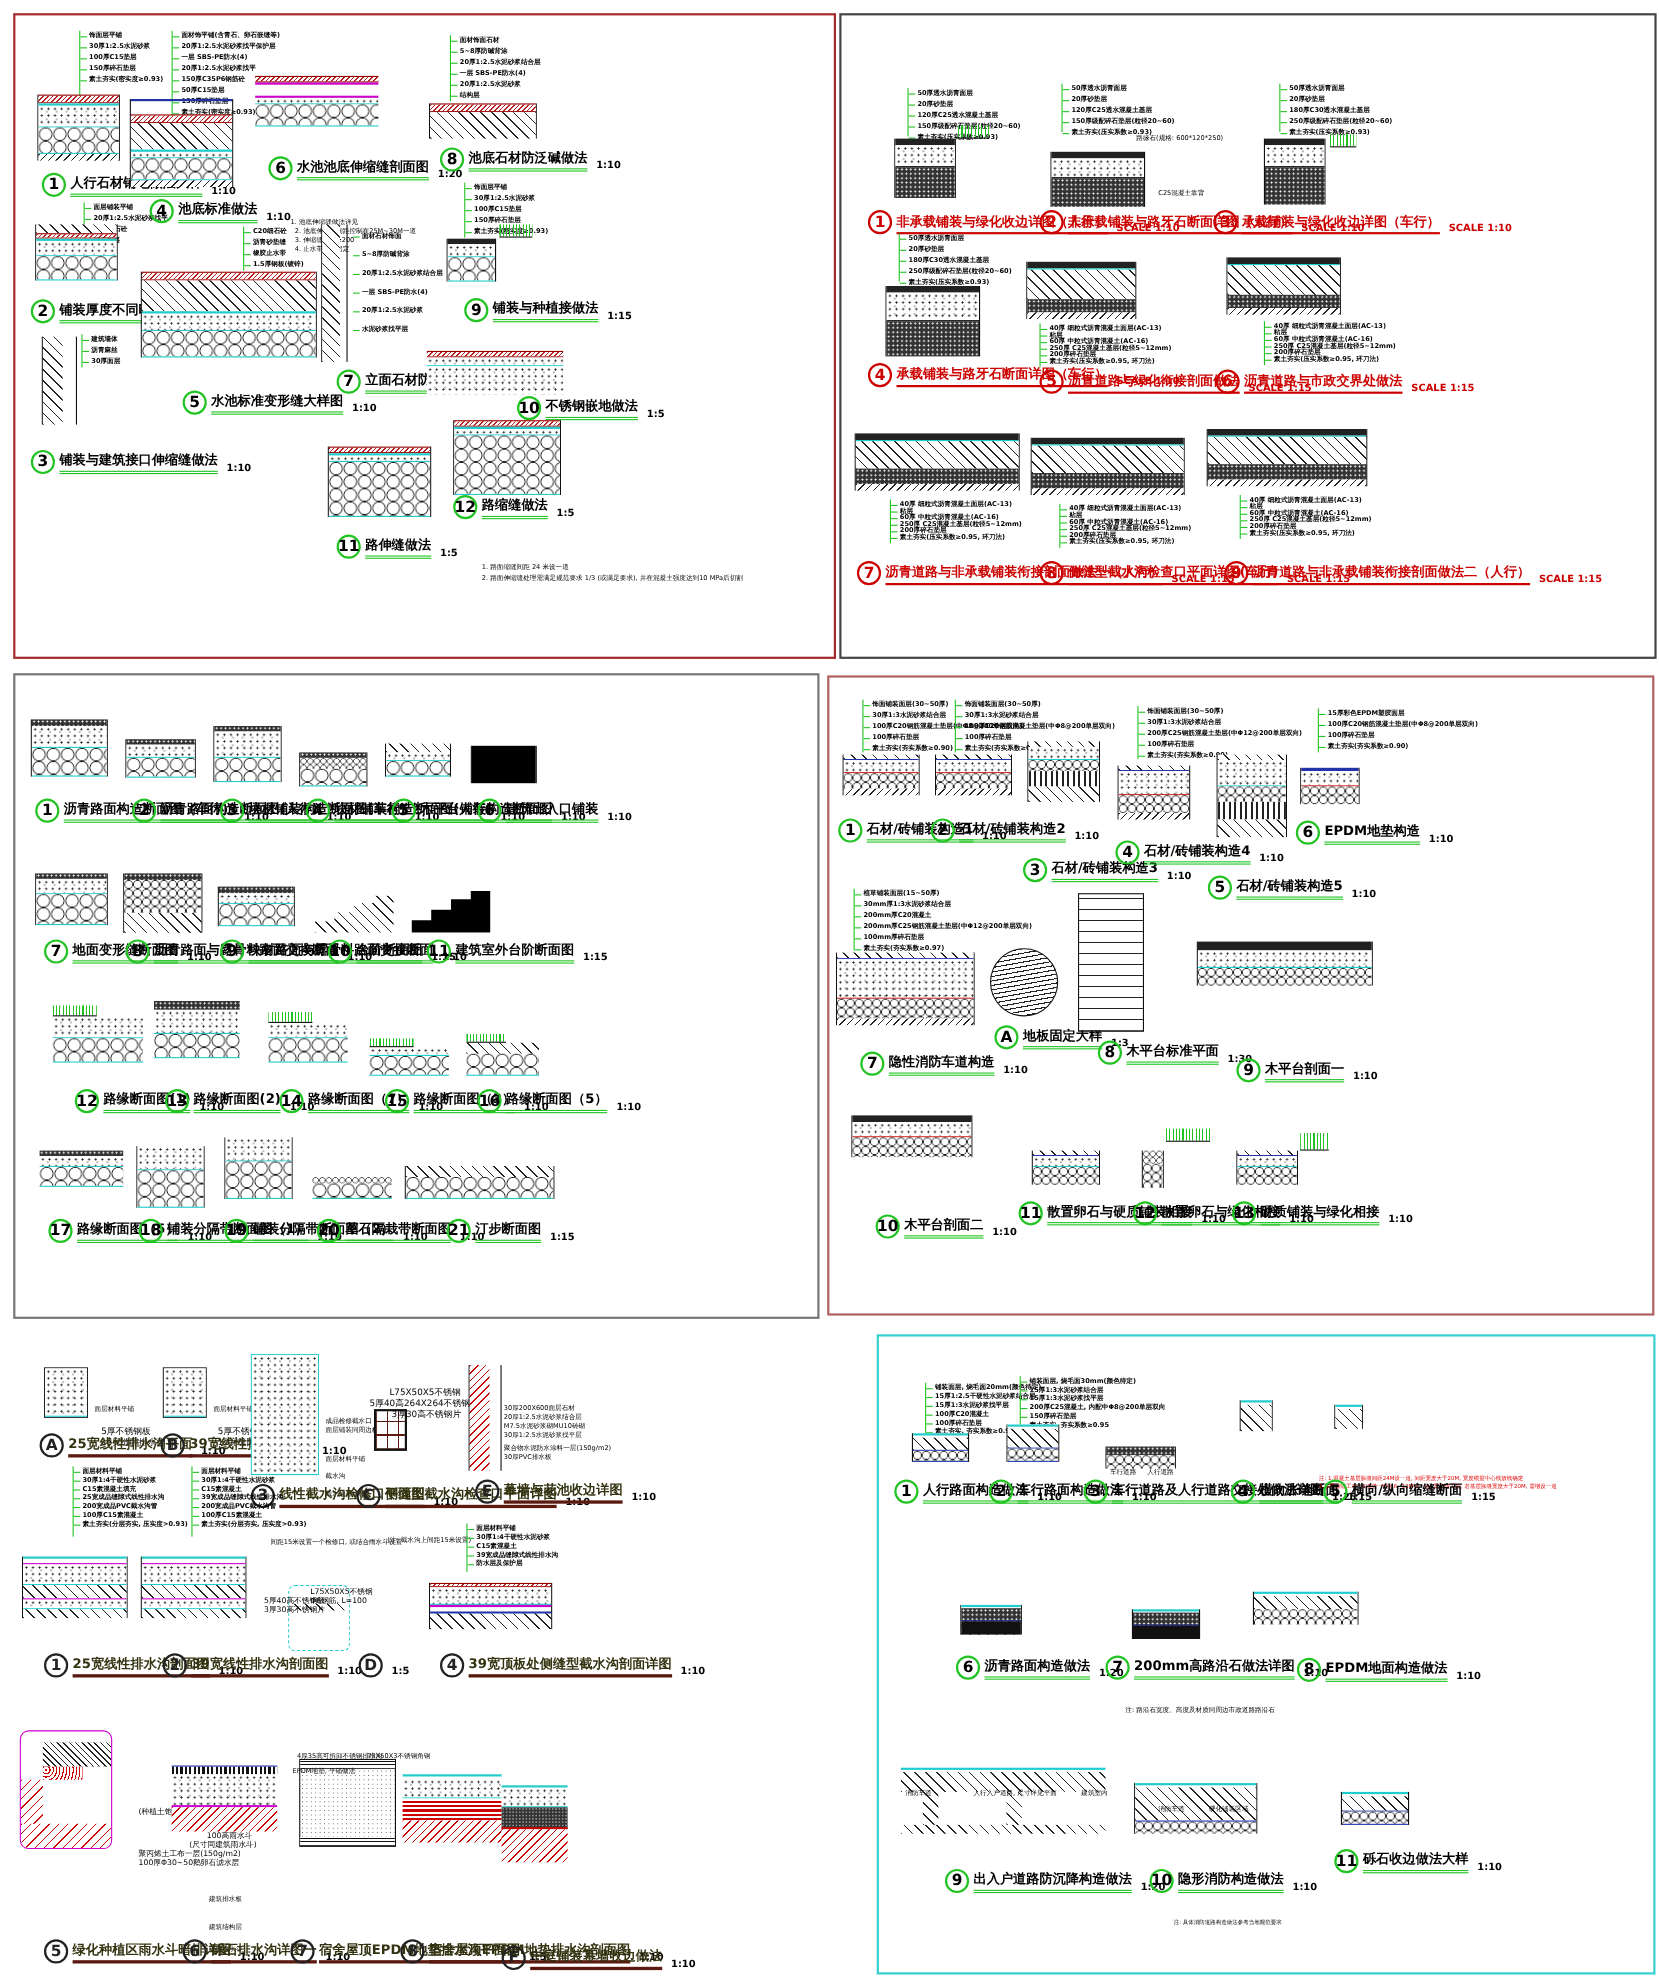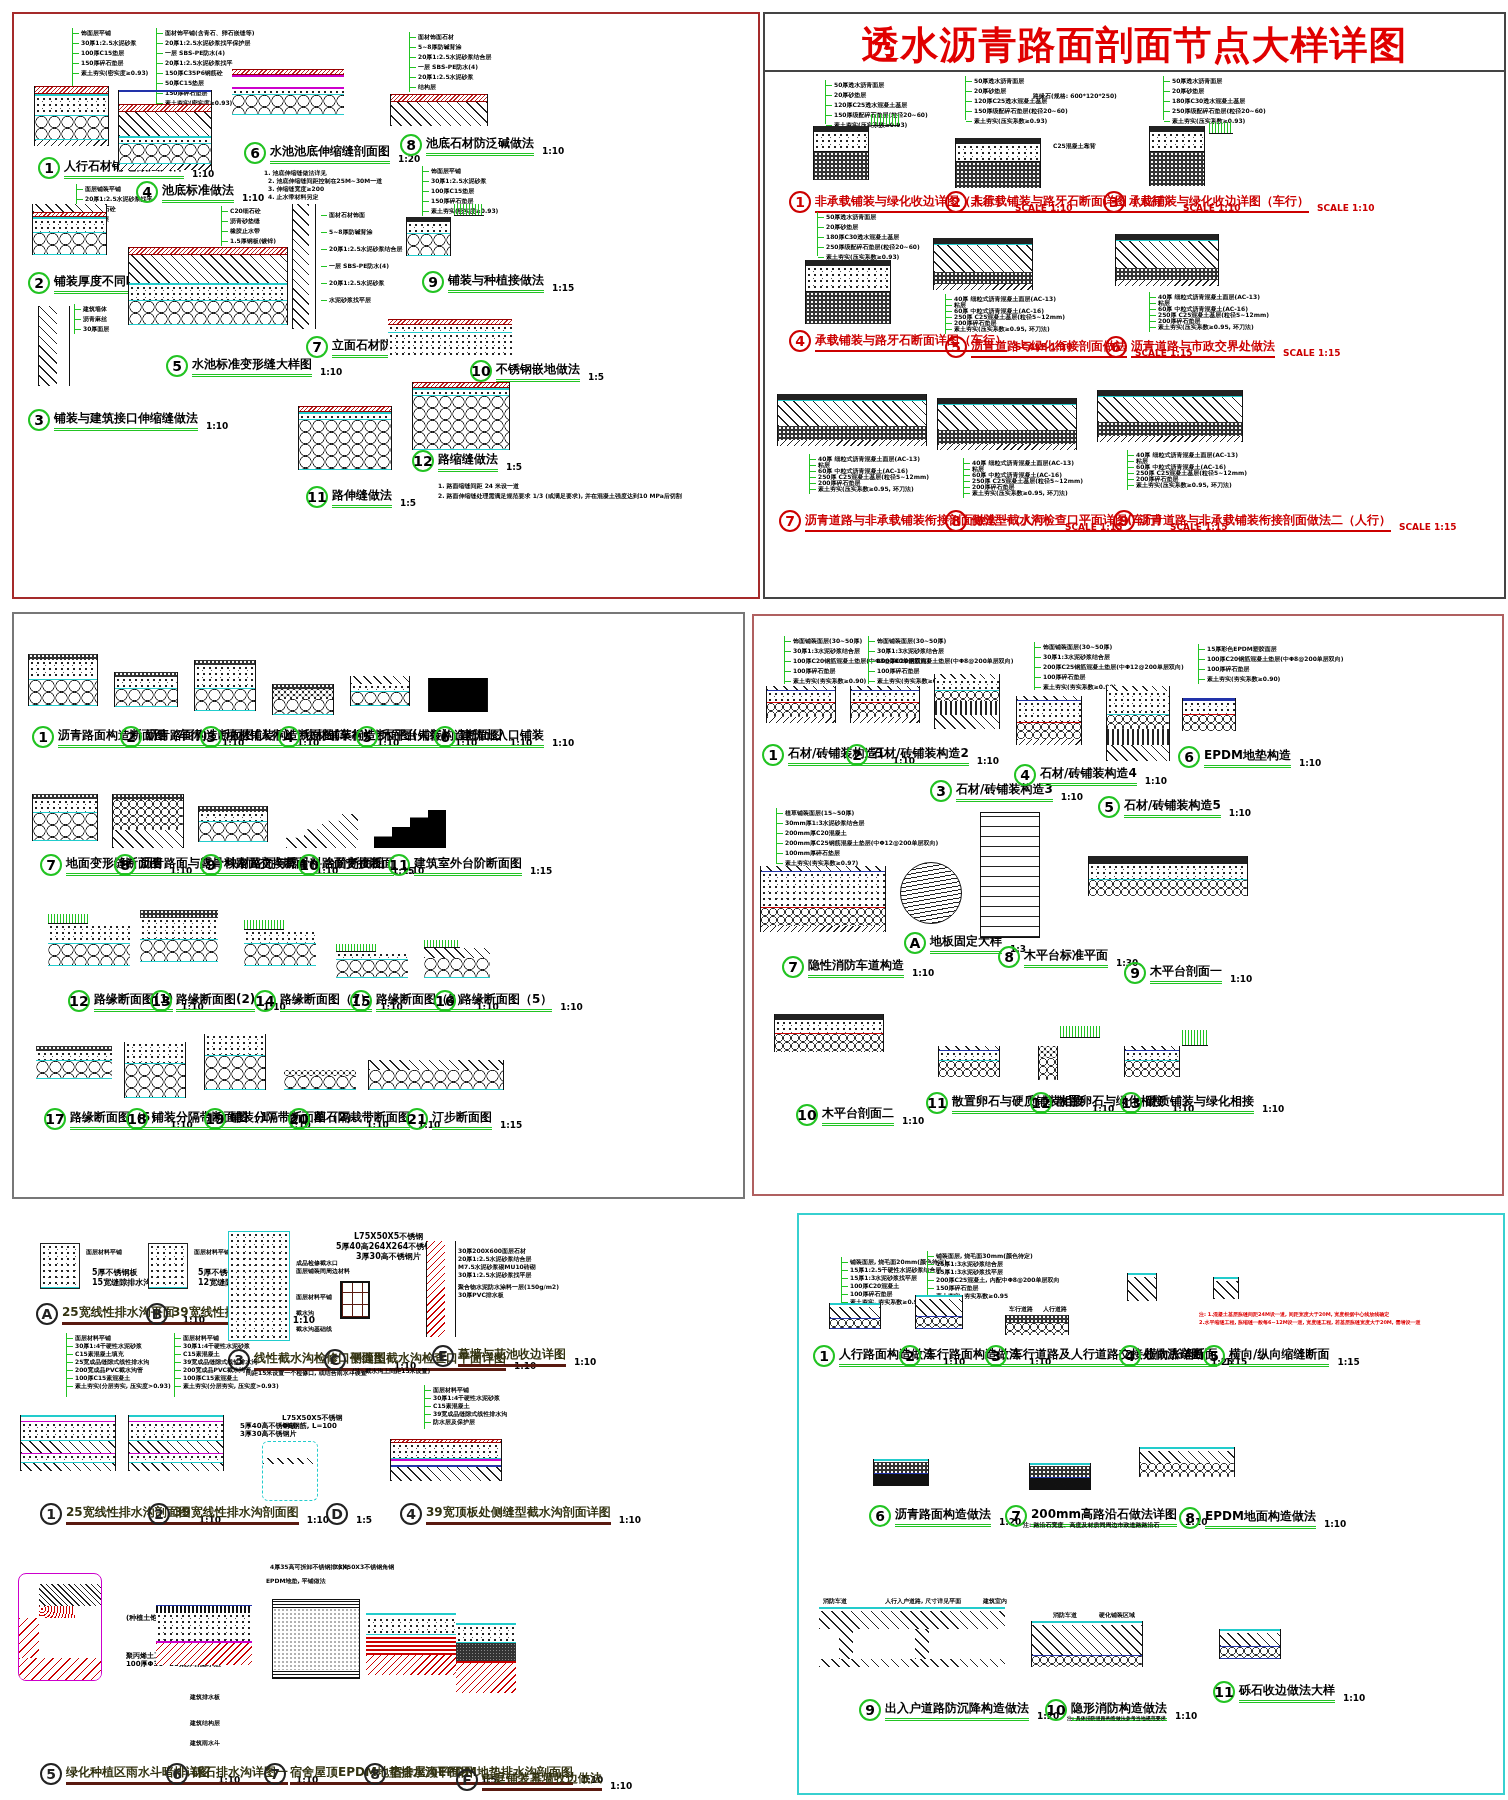--- a/index.html
+++ b/index.html
@@ -61,21 +61,21 @@
   
   .leader { position: absolute; border-left: 1px solid #22c322; }
   .leader .ln { position: relative; height: 10px; font-size: 6px; line-height: 10px; color: #000; padding-left: 8px; white-space: nowrap; font-weight: bold; }
   .leader .ln::before { content: ""; position: absolute; left: 0; top: 5px; width: 6px; border-top: 1px solid #22c322; }
   .grass { position: absolute; height: 12px; background: repeating-linear-gradient(90deg, #22c322 0 1px, transparent 1px 3px); border-bottom: 1px solid #111; }
 
   .watermark {
     position: absolute; font-size: 108px; color: rgba(70,70,70,0.78); font-weight: normal; letter-spacing: 4px;
     font-family: "DejaVu Sans", sans-serif; white-space: nowrap;
   }
-  .note { position: absolute; font-size: 6px; color: #000; white-space: nowrap; font-weight: bold; }
+  .note { position: absolute; font-size: 6px; color: #000; white-space: nowrap; font-weight: normal; margin-top: 29px; }
   .note.red { color: #d00; }
 </style>
 </head>
 <body>
 
 <section class="panel p1">
 
   <div class="det" style="left:10px;top:14px;width:260px;height:160px;">
     <div class="leader" style="left:48px;top:0;height:100px;">
       <div class="ln">饰面层平铺</div>
@@ -272,23 +272,20 @@
     <span class="cnum">12</span>
     <span class="ctitle">路缩缝做法</span>
     <span class="cscale">1:5</span>
   </div>
   <div class="note" style="left:424px;top:468px;">1. 路面缩缝间距 24 米设一道</div>
   <div class="note" style="left:424px;top:478px;">2. 路面伸缩缝处理需满足规范要求 1/3 (或满足要求), 并在混凝土强度达到10 MPa后切割</div>
 
 </section>
 
 <section class="panel p2">
-  <div class="title-bar">
-    <div class="big-title">透水沥青路面剖面节点大样详图</div>
-  </div>
 
   <div class="leader" style="left:60px;top:66px;height:44px;">
     <div class="ln">50厚透水沥青面层</div>
     <div class="ln">20厚砂垫层</div>
     <div class="ln">120厚C25透水混凝土基层</div>
     <div class="ln">150厚级配碎石垫层(粒径20~60)</div>
     <div class="ln">素土夯实(压实系数≥0.93)</div>
   </div>
   <div class="sect" style="left:48px;top:112px;width:56px;">
     <div class="lay l-dark" style="height:6px"></div>

